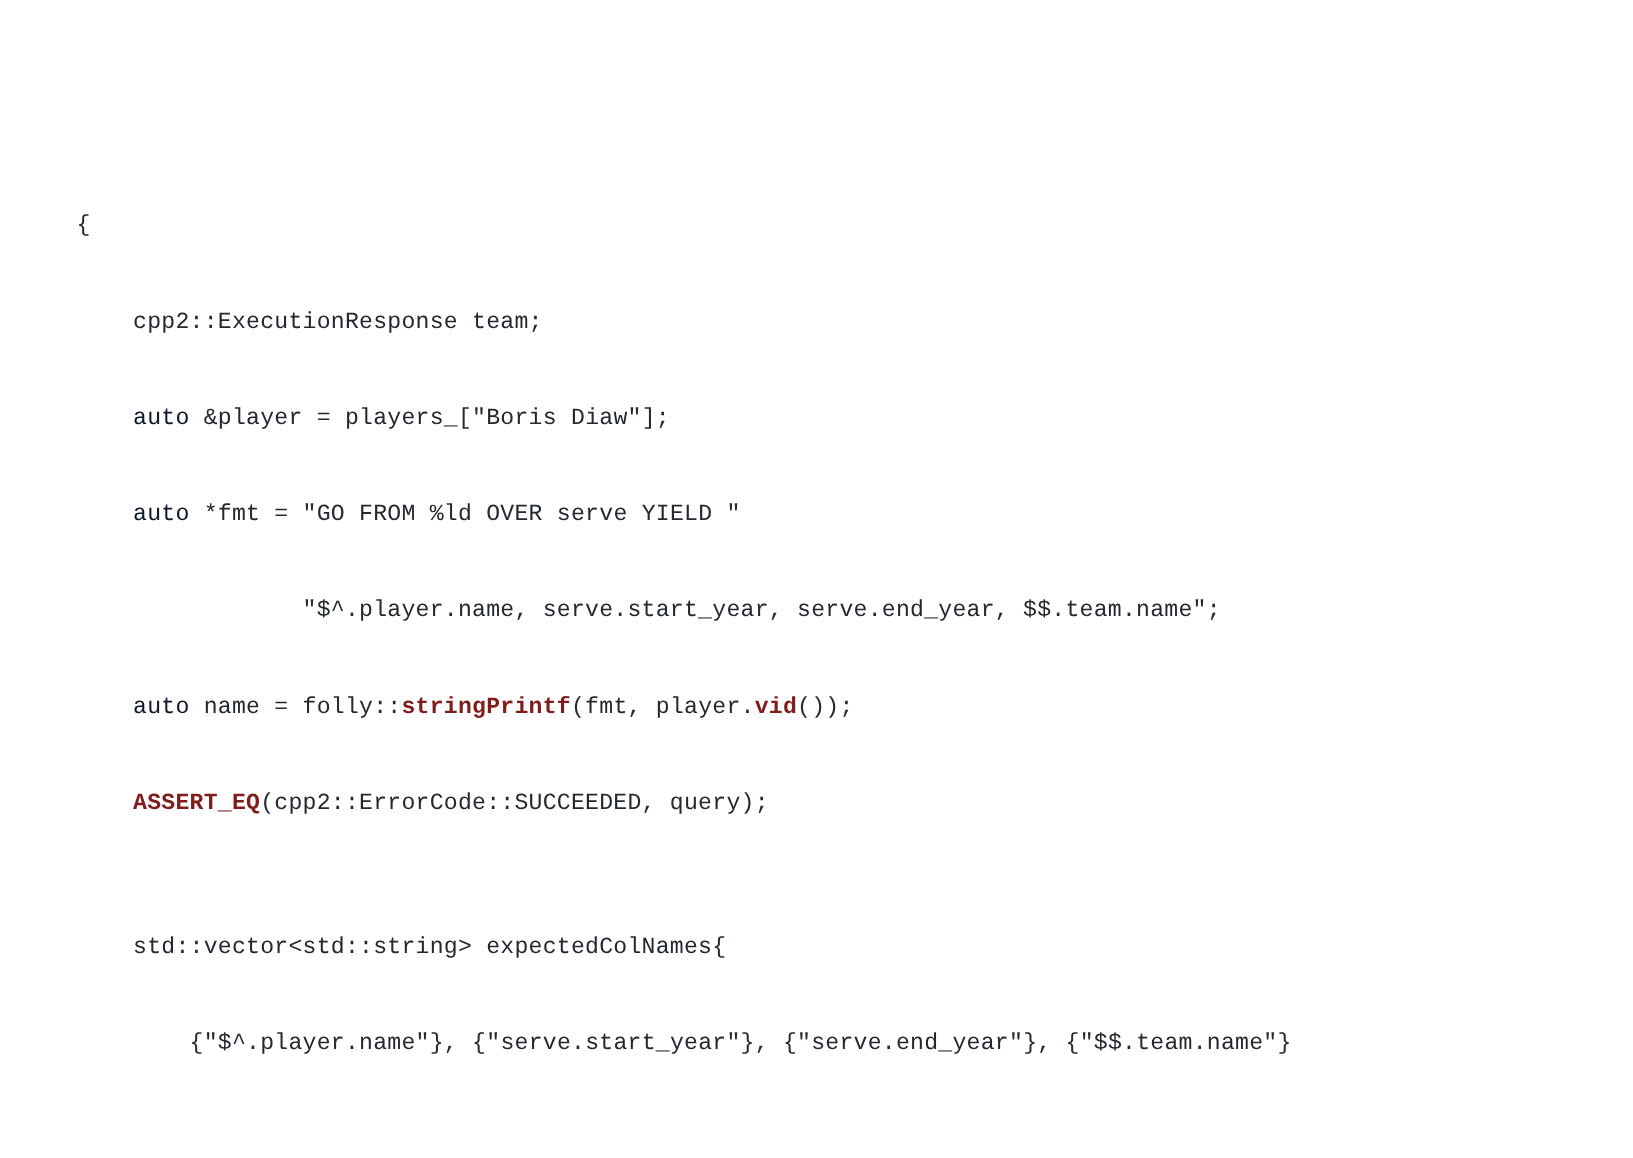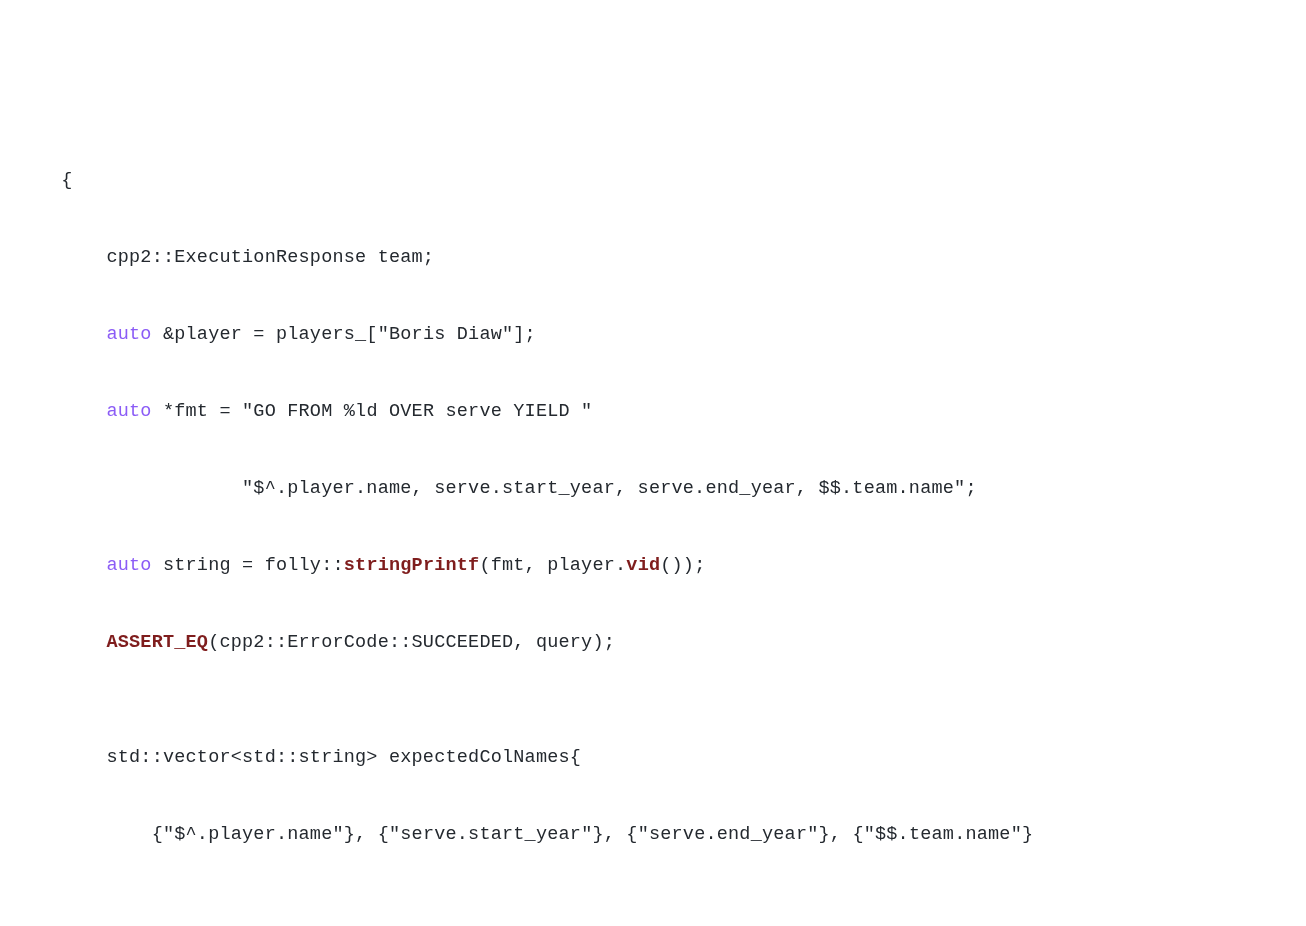--- a/index.html
+++ b/index.html
@@ -7,36 +7,36 @@
     padding: 8px 16px;
     background: #ffffff;
     font-family: "SF Mono", "Menlo", "Consolas", "Liberation Mono", monospace;
     font-size: 18.5px;
     line-height: 2.08;
     color: #24292f;
     white-space: pre;
     letter-spacing: 0.2px;
   }
   .line { display: block; }
-  .k  { color: #8b5cf6; }   
+  .k  { color: #0f172a; }   
   .fn { color: #7f1d1d; font-weight: bold; }   
   .s  { color: #24292f; }   
   .p  { color: #24292f; }   
 </style>
 </head>
 <body>
 
 
 
 <div id="code-block"><span class="line">    <span class="p">{</span></span>
 <span class="line">        <span class="p">cpp2::ExecutionResponse team;</span></span>
 <span class="line">        <span class="k">auto</span><span class="p"> &amp;player = players_[</span><span class="s">"Boris Diaw"</span><span class="p">];</span></span>
 <span class="line">        <span class="k">auto</span><span class="p"> *fmt = </span><span class="s">"GO FROM %ld OVER serve YIELD "</span></span>
 <span class="line">                    <span class="s">"$^.player.name, serve.start_year, serve.end_year, $$.team.name"</span><span class="p">;</span></span>
-<span class="line">        <span class="k">auto</span><span class="p"> string = folly::</span><span class="fn">stringPrintf</span><span class="p">(fmt, player.</span><span class="fn">vid</span><span class="p">());</span></span>
+<span class="line">        <span class="k">auto</span><span class="p"> name = folly::</span><span class="fn">stringPrintf</span><span class="p">(fmt, player.</span><span class="fn">vid</span><span class="p">());</span></span>
 <span class="line">        <span class="fn">ASSERT_EQ</span><span class="p">(cpp2::ErrorCode::SUCCEEDED, query);</span></span>
 <span class="line"><span class="p"></span></span>
 <span class="line">        <span class="p">std::vector&lt;std::string&gt; expectedColNames{</span></span>
 <span class="line">            <span class="p">{</span><span class="s">"$^.player.name"</span><span class="p">}, {</span><span class="s">"serve.start_year"</span><span class="p">}, {</span><span class="s">"serve.end_year"</span><span class="p">}, {</span><span class="s">"$$.team.name"</span><span class="p">}</span></span>
 
 
 <span class="line"><span class="p"></span></span>
 
 
 

